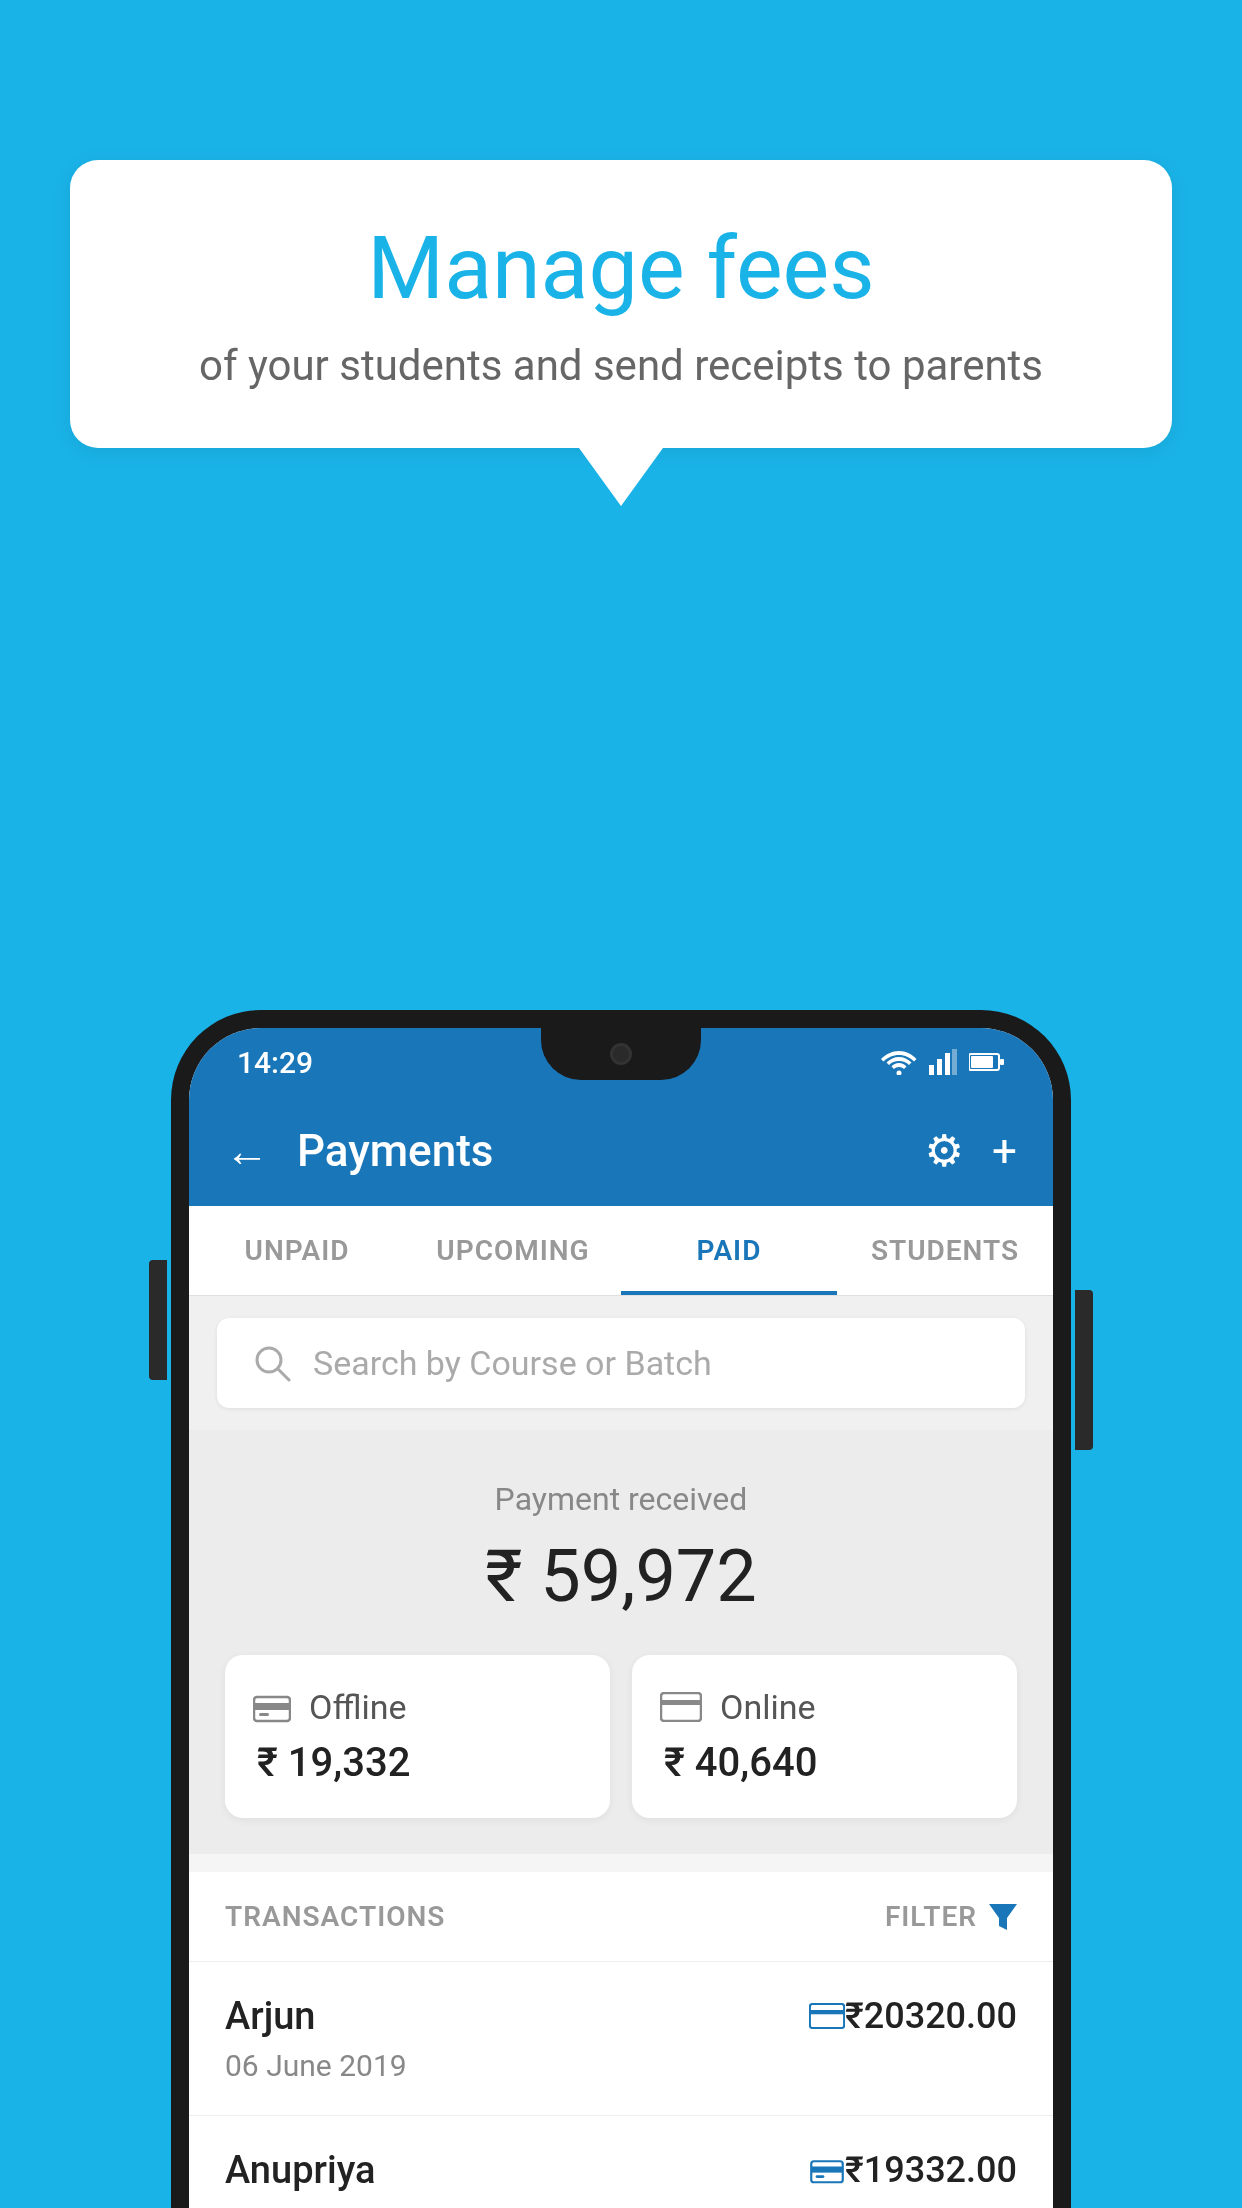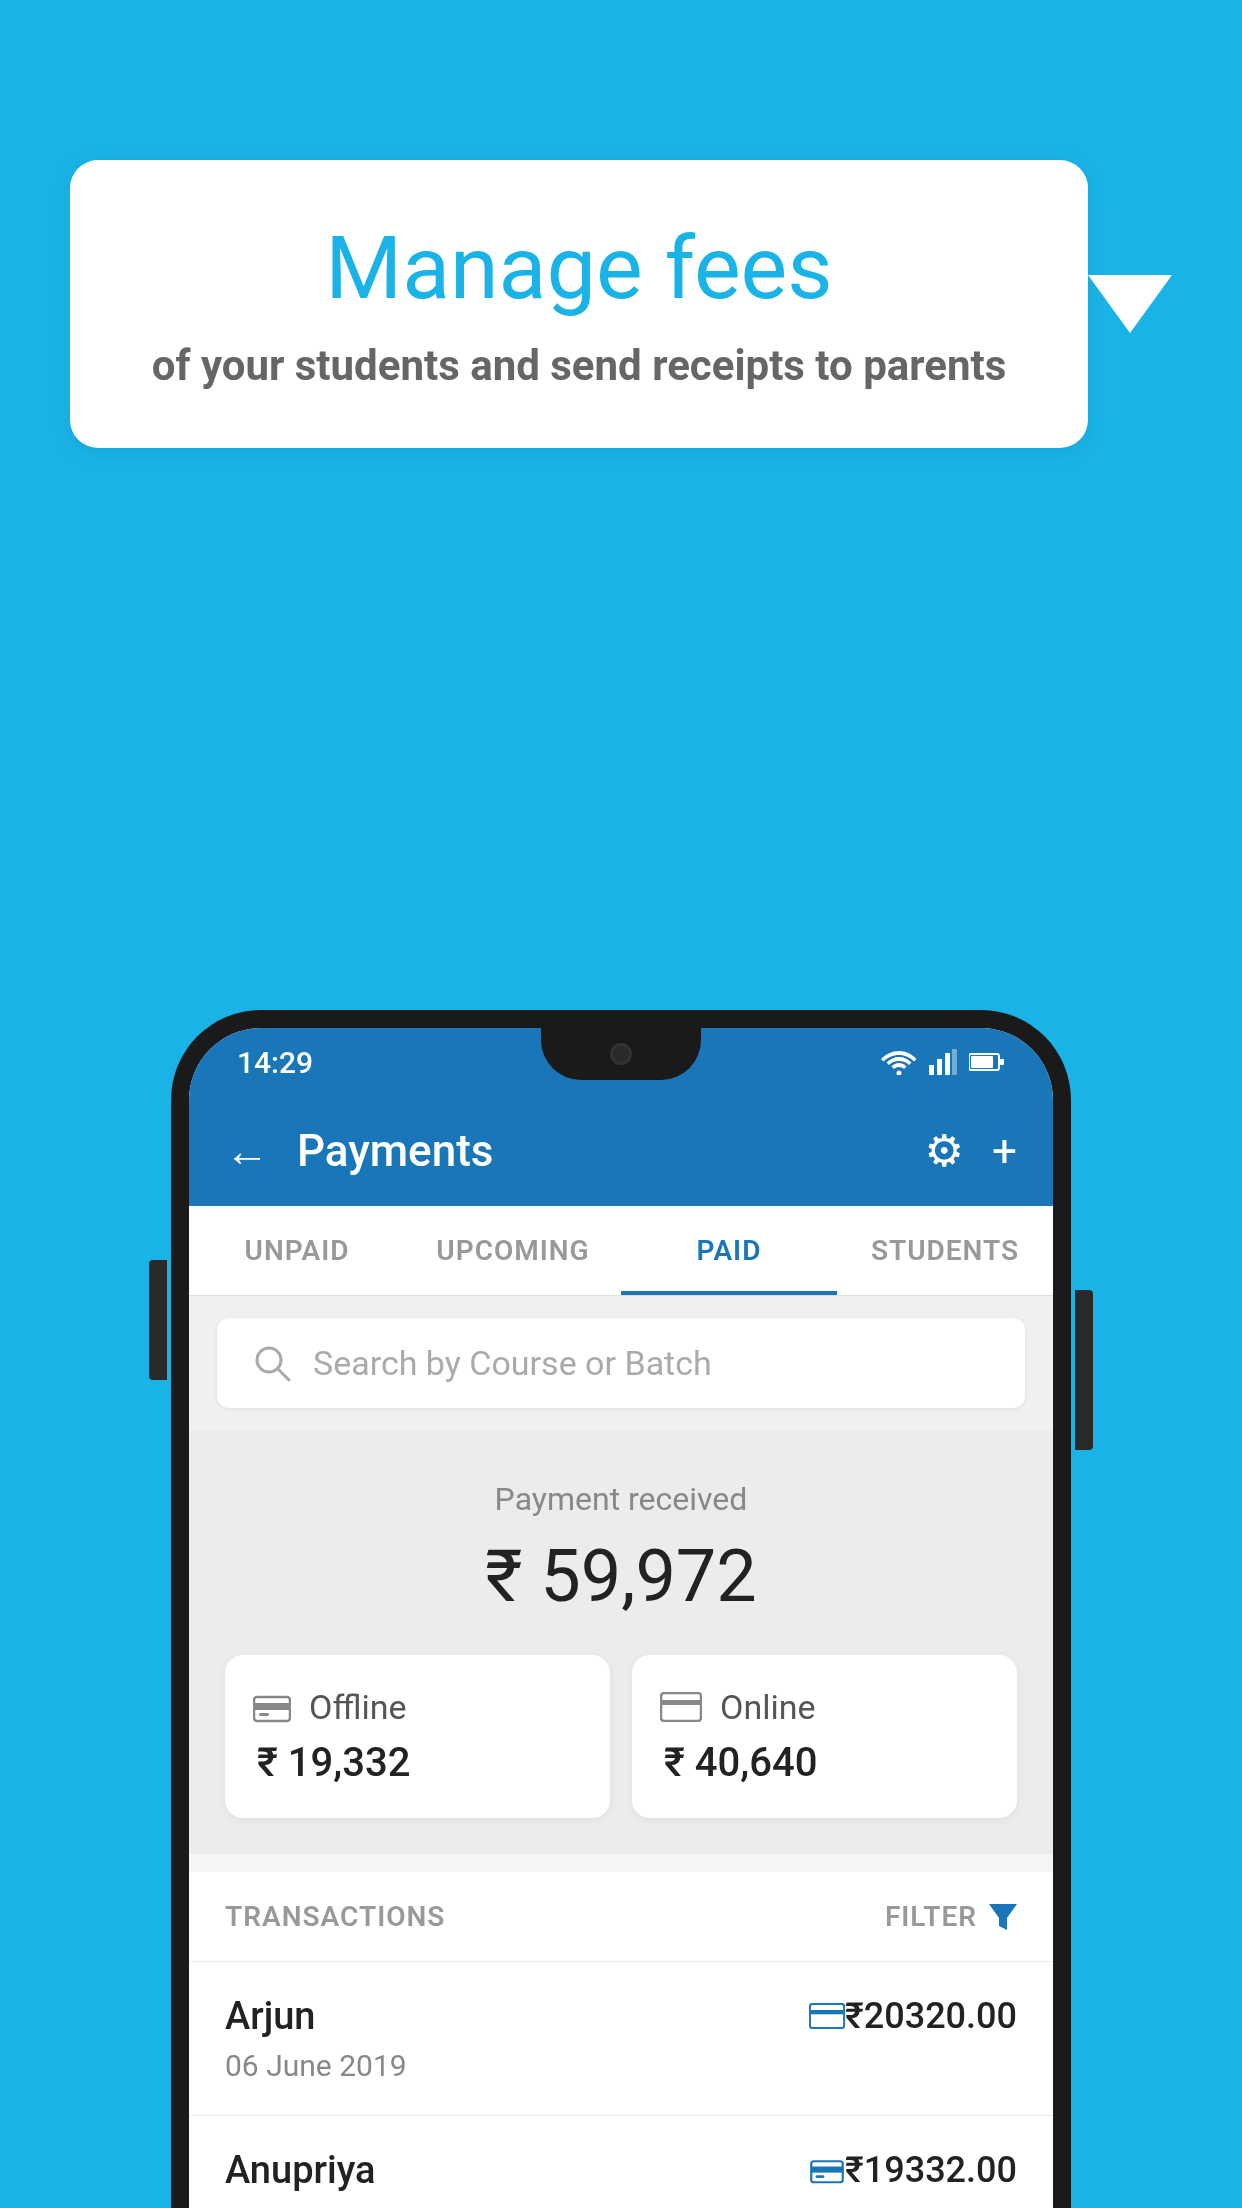--- a/index.html
+++ b/index.html
@@ -13,21 +13,21 @@
       position: relative;
     }
 
     
     .speech-bubble-wrapper {
       position: absolute;
       top: 160px;
       left: 70px;
       right: 70px;
       display: flex;
-      flex-direction: row;
+      flex-direction: column;
       align-items: center;
     }
 
     .speech-bubble {
       background: white;
       border-radius: 28px;
       padding: 60px 60px 55px;
       text-align: center;
       width: 100%;
       box-shadow: 0 4px 20px rgba(0,0,0,0.08);
@@ -37,21 +37,21 @@
       font-size: 88px;
       color: #1ab3e8;
       font-weight: 400;
       line-height: 1.1;
       margin-bottom: 22px;
     }
 
     .speech-bubble-subtitle {
       font-size: 42px;
       color: #666;
-      font-weight: 700;
+      font-weight: 400;
       line-height: 1.3;
     }
 
     .speech-bubble-pointer {
       width: 0;
       height: 0;
       border-left: 42px solid transparent;
       border-right: 42px solid transparent;
       border-top: 58px solid white;
     }

